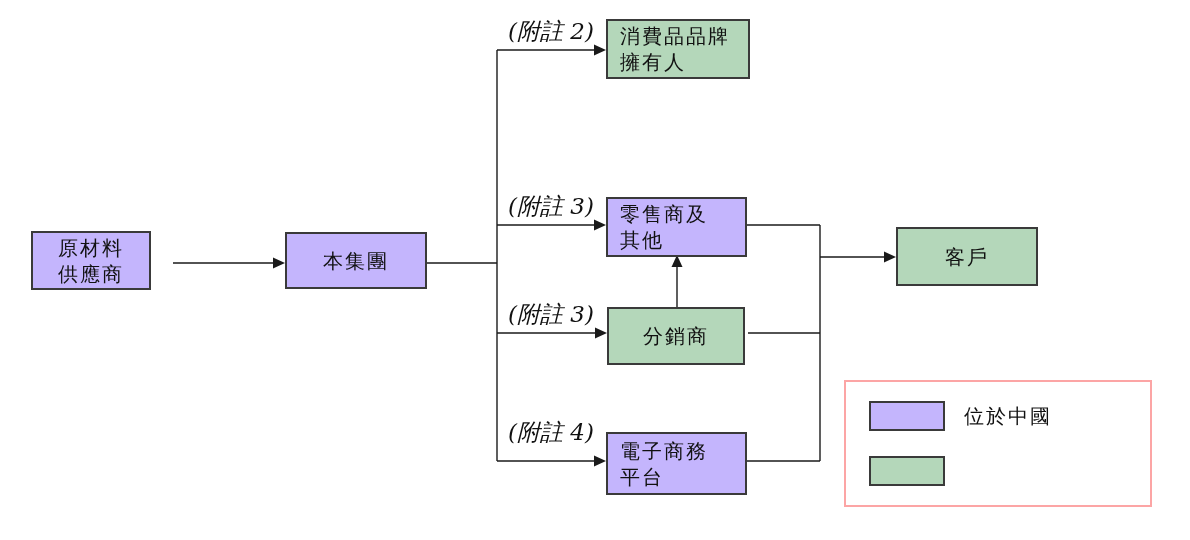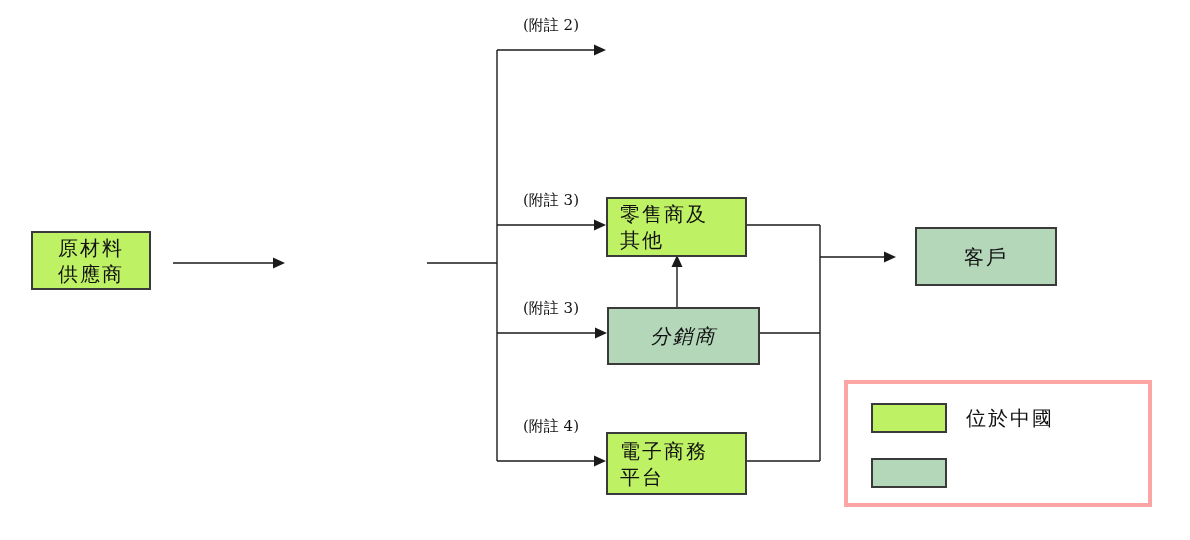--- a/index.html
+++ b/index.html
@@ -19,34 +19,35 @@
     border: 2px solid #3a3a3a;
     display: flex;
     flex-direction: column;
     justify-content: center;
     font-size: 20px;
     line-height: 26px;
     letter-spacing: 2px;
   }
   .node.center { align-items: center; text-align: center; }
   .node.leftal { align-items: flex-start; padding-left: 12px; text-align: left; }
-  .fill-china { background: #bef264; }
+  .fill-china { background: #c4b5fd; }
   .fill-overseas { background: #b4d7ba; }
   .note {
     position: absolute;
-    font-size: 15px;
+    font-style: italic;
+    font-size: 23px;
     text-align: center;
     white-space: nowrap;
   }
   .legend {
     position: absolute;
     left: 844px; top: 380px;
     width: 308px; height: 127px;
     box-sizing: border-box;
-    border: 4px solid #fca5a5;
+    border: 2px solid #fca5a5;
     background: #ffffff;
   }
   .legend .swatch {
     position: absolute;
     left: 23px;
     width: 76px; height: 30px;
     box-sizing: border-box;
     border: 2px solid #3a3a3a;
   }
   .legend .swatch.s1 { top: 19px; }
@@ -98,37 +99,44 @@
       <polygon points="677,255 671.5,267 682.5,267"></polygon>
       <polygon points="896,257 884,251.5 884,262.5"></polygon>
     </g>
   </svg>
 
   <div class="node center fill-china" style="left:31px; top:231px; width:120px; height:59px;">
     <span>原材料</span>
     <span>供應商</span>
   </div>
 
+  <div class="node center fill-china" style="left:285px; top:232px; width:142px; height:57px;">
+    <span>本集團</span>
+  </div>
 
+  <div class="node leftal fill-overseas" style="left:606px; top:19px; width:144px; height:60px;">
+    <span>消費品品牌</span>
+    <span>擁有人</span>
+  </div>
 
   <div class="node leftal fill-china" style="left:606px; top:197px; width:141px; height:60px;">
     <span>零售商及</span>
     <span>其他</span>
   </div>
 
-  <div class="node center fill-overseas" style="left:607px; top:307px; width:153px; height:58px;font-style:italic;">
+  <div class="node center fill-overseas" style="left:607px; top:307px; width:138px; height:58px;">
     <span>分銷商</span>
   </div>
 
   <div class="node leftal fill-china" style="left:606px; top:432px; width:141px; height:63px;">
     <span>電子商務</span>
     <span>平台</span>
   </div>
 
-  <div class="node center fill-overseas" style="left:896px; top:227px; width:142px; height:59px;margin-left:19px;">
+  <div class="node center fill-overseas" style="left:896px; top:227px; width:142px; height:59px;">
     <span>客戶</span>
   </div>
 
   <div class="note" style="left:502px; top:16px; width:98px;">(附註 2)</div>
   <div class="note" style="left:502px; top:191px; width:98px;">(附註 3)</div>
   <div class="note" style="left:502px; top:299px; width:98px;">(附註 3)</div>
   <div class="note" style="left:502px; top:417px; width:98px;">(附註 4)</div>
 
   <div class="legend">
     <div class="swatch s1 fill-china"></div>

